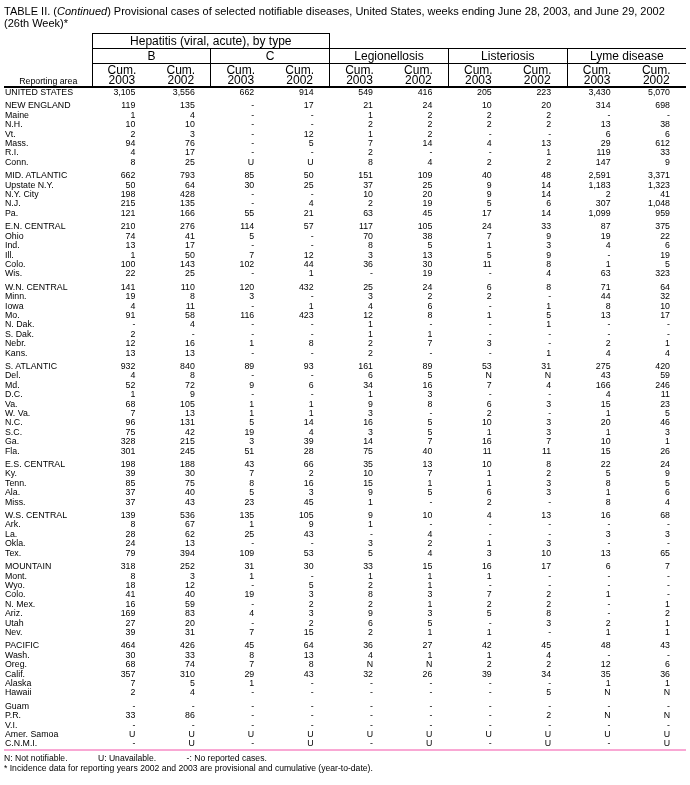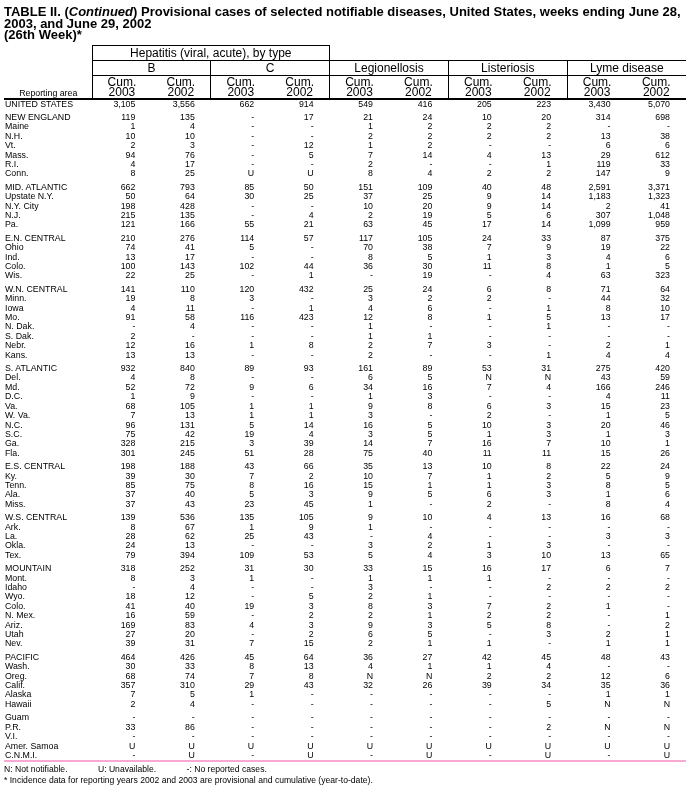--- a/index.html
+++ b/index.html
@@ -7,21 +7,21 @@
     padding: 0;
     width: 690px;
     height: 785px;
     background: #ffffff;
     color: #000000;
     font-family: "Liberation Sans", sans-serif;
     overflow: hidden;
   }
   .page { padding: 6px 4px 0 4px; }
 
-  .title-block { font-weight: bold; font-size: 13px; line-height: 11.5px; }
+  .title-block { font-weight: normal; font-size: 11px; line-height: 11.5px; }
   .title-block .it { font-style: italic; }
 
   table.data-table {
     border-collapse: collapse;
     table-layout: fixed;
     width: 682px;
     margin-top: 4px;
   }
   col.area-col-w { width: 88px; }
   col.num-col-w  { width: 59.4px; }
@@ -368,20 +368,33 @@
           <td class="num">-</td>
           <td class="num">-</td>
           <td class="num">8</td>
           <td class="num">5</td>
           <td class="num">1</td>
           <td class="num">3</td>
           <td class="num">4</td>
           <td class="num">6</td>
         </tr>
         <tr>
+          <td class="area">Ill.</td>
+          <td class="num">1</td>
+          <td class="num">50</td>
+          <td class="num">7</td>
+          <td class="num">12</td>
+          <td class="num">3</td>
+          <td class="num">13</td>
+          <td class="num">5</td>
+          <td class="num">9</td>
+          <td class="num">-</td>
+          <td class="num">19</td>
+        </tr>
+        <tr>
           <td class="area">Colo.</td>
           <td class="num">100</td>
           <td class="num">143</td>
           <td class="num">102</td>
           <td class="num">44</td>
           <td class="num">36</td>
           <td class="num">30</td>
           <td class="num">11</td>
           <td class="num">8</td>
           <td class="num">1</td>
@@ -799,33 +812,20 @@
           <td class="num">1</td>
           <td class="num">-</td>
           <td class="num">1</td>
           <td class="num">1</td>
           <td class="num">1</td>
           <td class="num">-</td>
           <td class="num">-</td>
           <td class="num">-</td>
         </tr>
         <tr>
-          <td class="area">Idaho</td>
-          <td class="num">-</td>
-          <td class="num">4</td>
-          <td class="num">-</td>
-          <td class="num">-</td>
-          <td class="num">3</td>
-          <td class="num">-</td>
-          <td class="num">-</td>
-          <td class="num">2</td>
-          <td class="num">2</td>
-          <td class="num">2</td>
-        </tr>
-        <tr>
           <td class="area">Wyo.</td>
           <td class="num">18</td>
           <td class="num">12</td>
           <td class="num">-</td>
           <td class="num">5</td>
           <td class="num">2</td>
           <td class="num">1</td>
           <td class="num">-</td>
           <td class="num">-</td>
           <td class="num">-</td>

